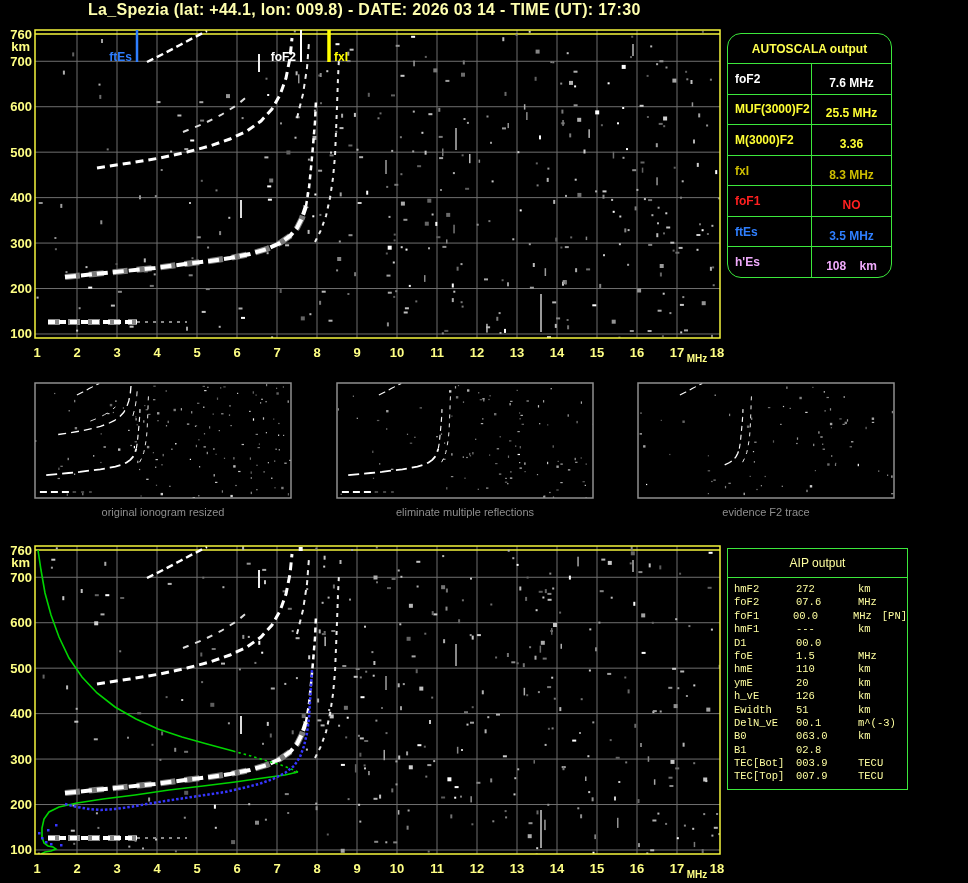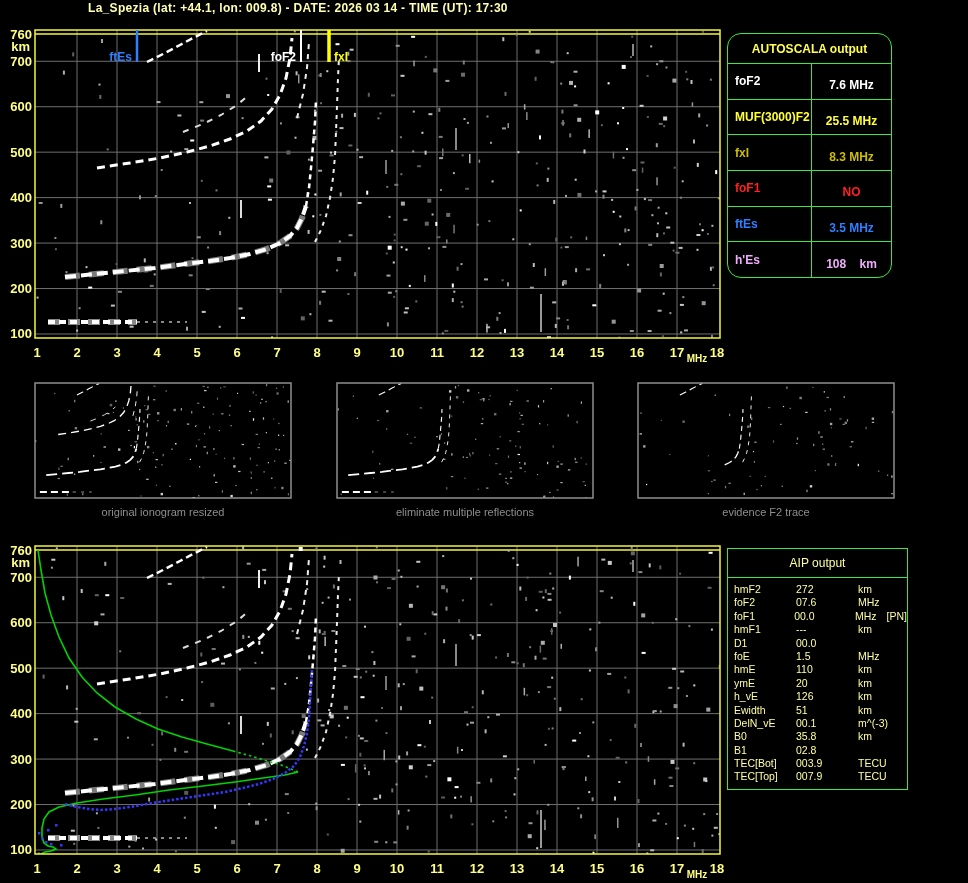--- a/index.html
+++ b/index.html
@@ -1,35 +1,35 @@
 <!DOCTYPE html>
 <html><head>
 <meta charset="utf-8">
 <style>
   html,body{margin:0;padding:0;background:#000;width:968px;height:883px;overflow:hidden;}
   #app{position:relative;width:968px;height:883px;background:#000;font-family:"Liberation Sans",sans-serif;}
   .abs{position:absolute;}
-  #page-title{left:88px;top:1px;font-size:12px;font-weight:bold;color:#ffffae;letter-spacing:.3px;white-space:pre;}
+  #page-title{left:88px;top:1px;font-size:16px;font-weight:bold;color:#ffffae;letter-spacing:.3px;white-space:pre;}
   svg{position:absolute;left:0;top:0;}
   .caption{font-size:11px;color:#8e8e8e;text-align:center;width:260px;}
   
   .tbl{position:absolute;border:1px solid #3ce83c;background:#000;box-sizing:border-box;}
   .tbl-as{left:727px;top:33px;width:165px;height:245px;display:flex;flex-direction:column;border-radius:14px;}
   .as-header{height:29px;border-bottom:1px solid #3ce83c;display:flex;align-items:center;justify-content:center;
              color:#ffff4f;font-weight:bold;font-size:12px;}
   .as-rows{flex:1;display:flex;flex-direction:column;}
   .as-row{flex:1;display:flex;border-bottom:1px solid #3ce83c;font-weight:bold;font-size:12px;}
   .as-row:last-child{border-bottom:none;}
   .as-label{width:84px;border-right:1px solid #3ce83c;display:flex;align-items:center;padding-left:7px;box-sizing:border-box;white-space:pre;}
   .as-value{flex:1;display:flex;align-items:center;justify-content:center;white-space:pre;margin-top:8px;}
   .tbl-aip{left:727px;top:548px;width:181px;height:242px;display:flex;flex-direction:column;}
   .aip-header{height:28px;border-bottom:1px solid #3ce83c;display:flex;align-items:center;justify-content:center;
               color:#ffffa0;font-size:12px;}
   .aip-rows{flex:1;padding:5px 0 0 6px;display:flex;flex-direction:column;}
-  .aip-row{height:13.4px;display:flex;color:#ffffa0;font-family:Liberation Sans, sans-serif;font-size:10.5px;line-height:13px;}
+  .aip-row{height:13.4px;display:flex;color:#ffffa0;font-family:Liberation Mono, monospace;font-size:10.5px;line-height:13px;}
   .aip-name{width:62px;white-space:pre;}
   .aip-value{width:40px;text-align:left;white-space:pre;}
   .aip-unit{margin-left:22px;white-space:pre;}
   .aip-extra{margin-left:10px;white-space:pre;}
 </style>
 </head>
 <body>
 
 <div id="app">
   <div class="abs" id="page-title">La_Spezia (lat: +44.1, lon: 009.8) - DATE: 2026 03 14 - TIME (UT): 17:30</div>
@@ -1292,20 +1292,24 @@
     <div class="as-header">AUTOSCALA output</div>
     <div class="as-rows" id="as-rows">
         <div class="as-row" style="color: rgb(255, 255, 255);">
           <div class="as-label">foF2</div>
           <div class="as-value">7.6 MHz</div>
         </div>
         <div class="as-row" style="color: rgb(255, 255, 51);">
           <div class="as-label">MUF(3000)F2</div>
           <div class="as-value">25.5 MHz</div>
         </div>
+        <div class="as-row" style="color: rgb(255, 255, 51);">
+          <div class="as-label">M(3000)F2</div>
+          <div class="as-value">3.36</div>
+        </div>
         <div class="as-row" style="color: rgb(205, 189, 0);">
           <div class="as-label">fxI</div>
           <div class="as-value">8.3 MHz</div>
         </div>
         <div class="as-row" style="color: rgb(255, 32, 32);">
           <div class="as-label">foF1</div>
           <div class="as-value">NO</div>
         </div>
         <div class="as-row" style="color: rgb(47, 127, 255);">
           <div class="as-label">ftEs</div>
@@ -1382,21 +1386,21 @@
           <div class="aip-extra"></div>
         </div>
         <div class="aip-row">
           <div class="aip-name">DelN_vE</div>
           <div class="aip-value">00.1</div>
           <div class="aip-unit">m^(-3)</div>
           <div class="aip-extra"></div>
         </div>
         <div class="aip-row">
           <div class="aip-name">B0</div>
-          <div class="aip-value">35.8</div>
+          <div class="aip-value">063.0</div>
           <div class="aip-unit">km</div>
           <div class="aip-extra"></div>
         </div>
         <div class="aip-row">
           <div class="aip-name">B1</div>
           <div class="aip-value">02.8</div>
           <div class="aip-unit"></div>
           <div class="aip-extra"></div>
         </div>
         <div class="aip-row">

